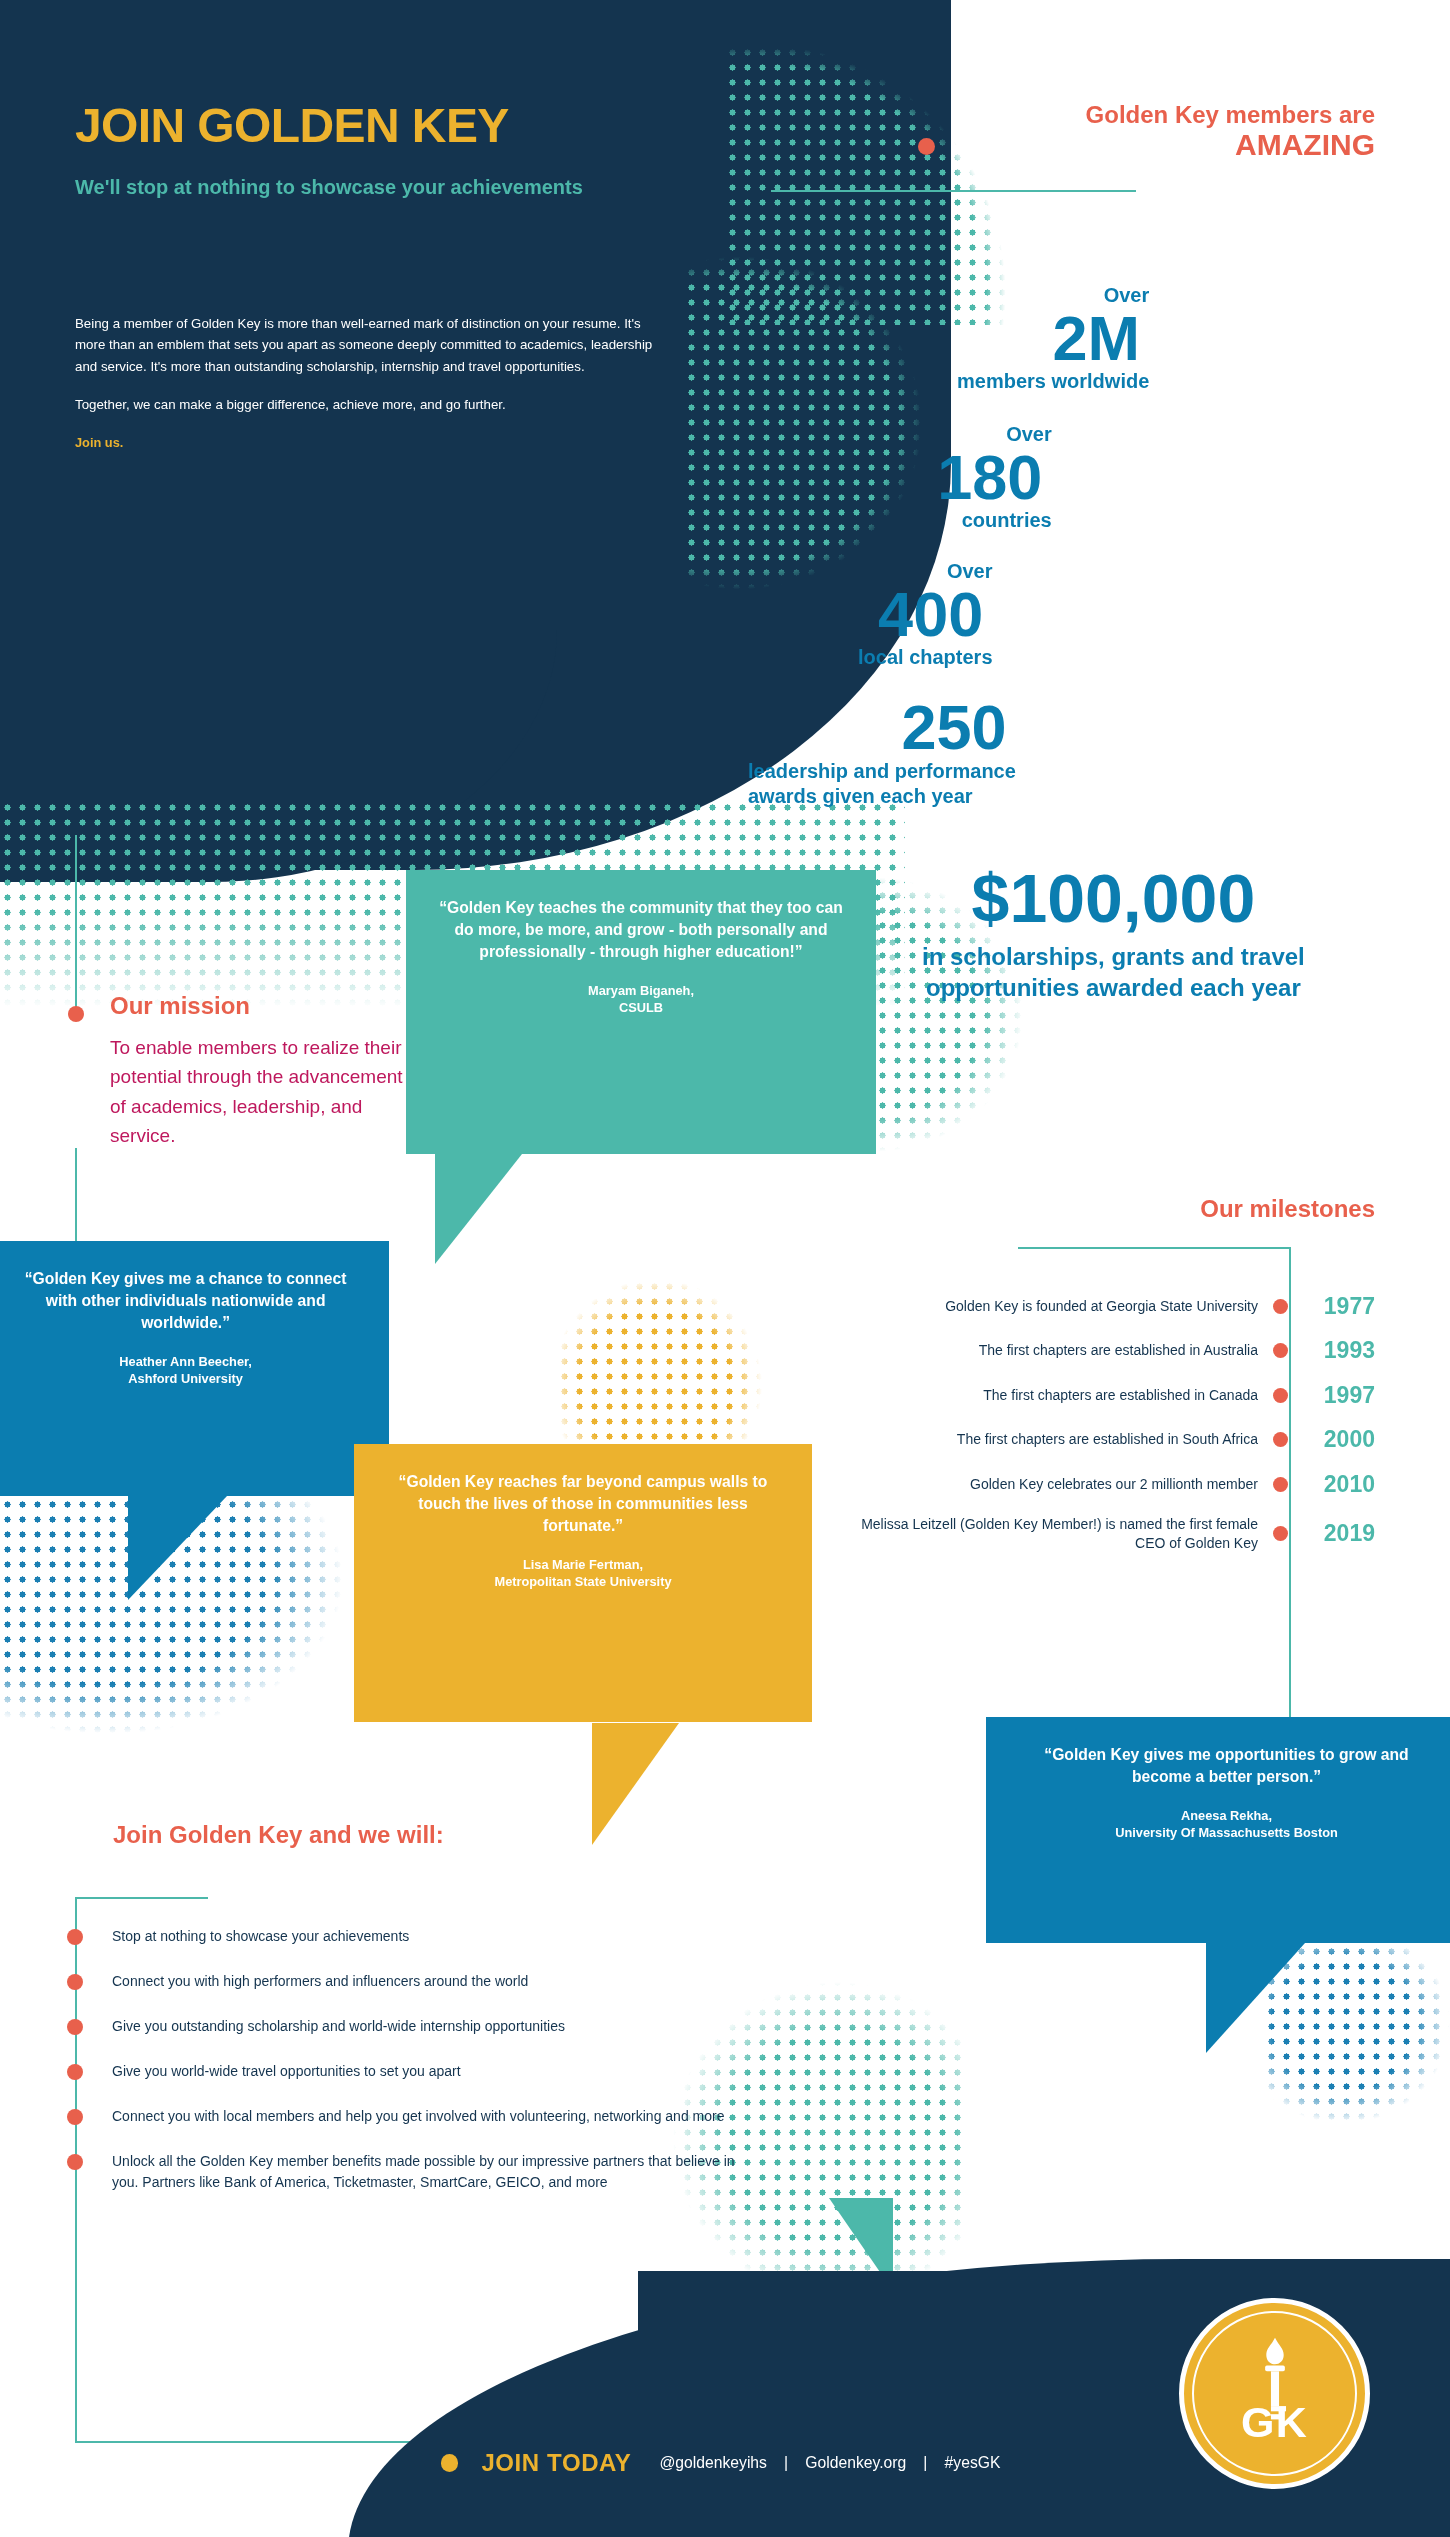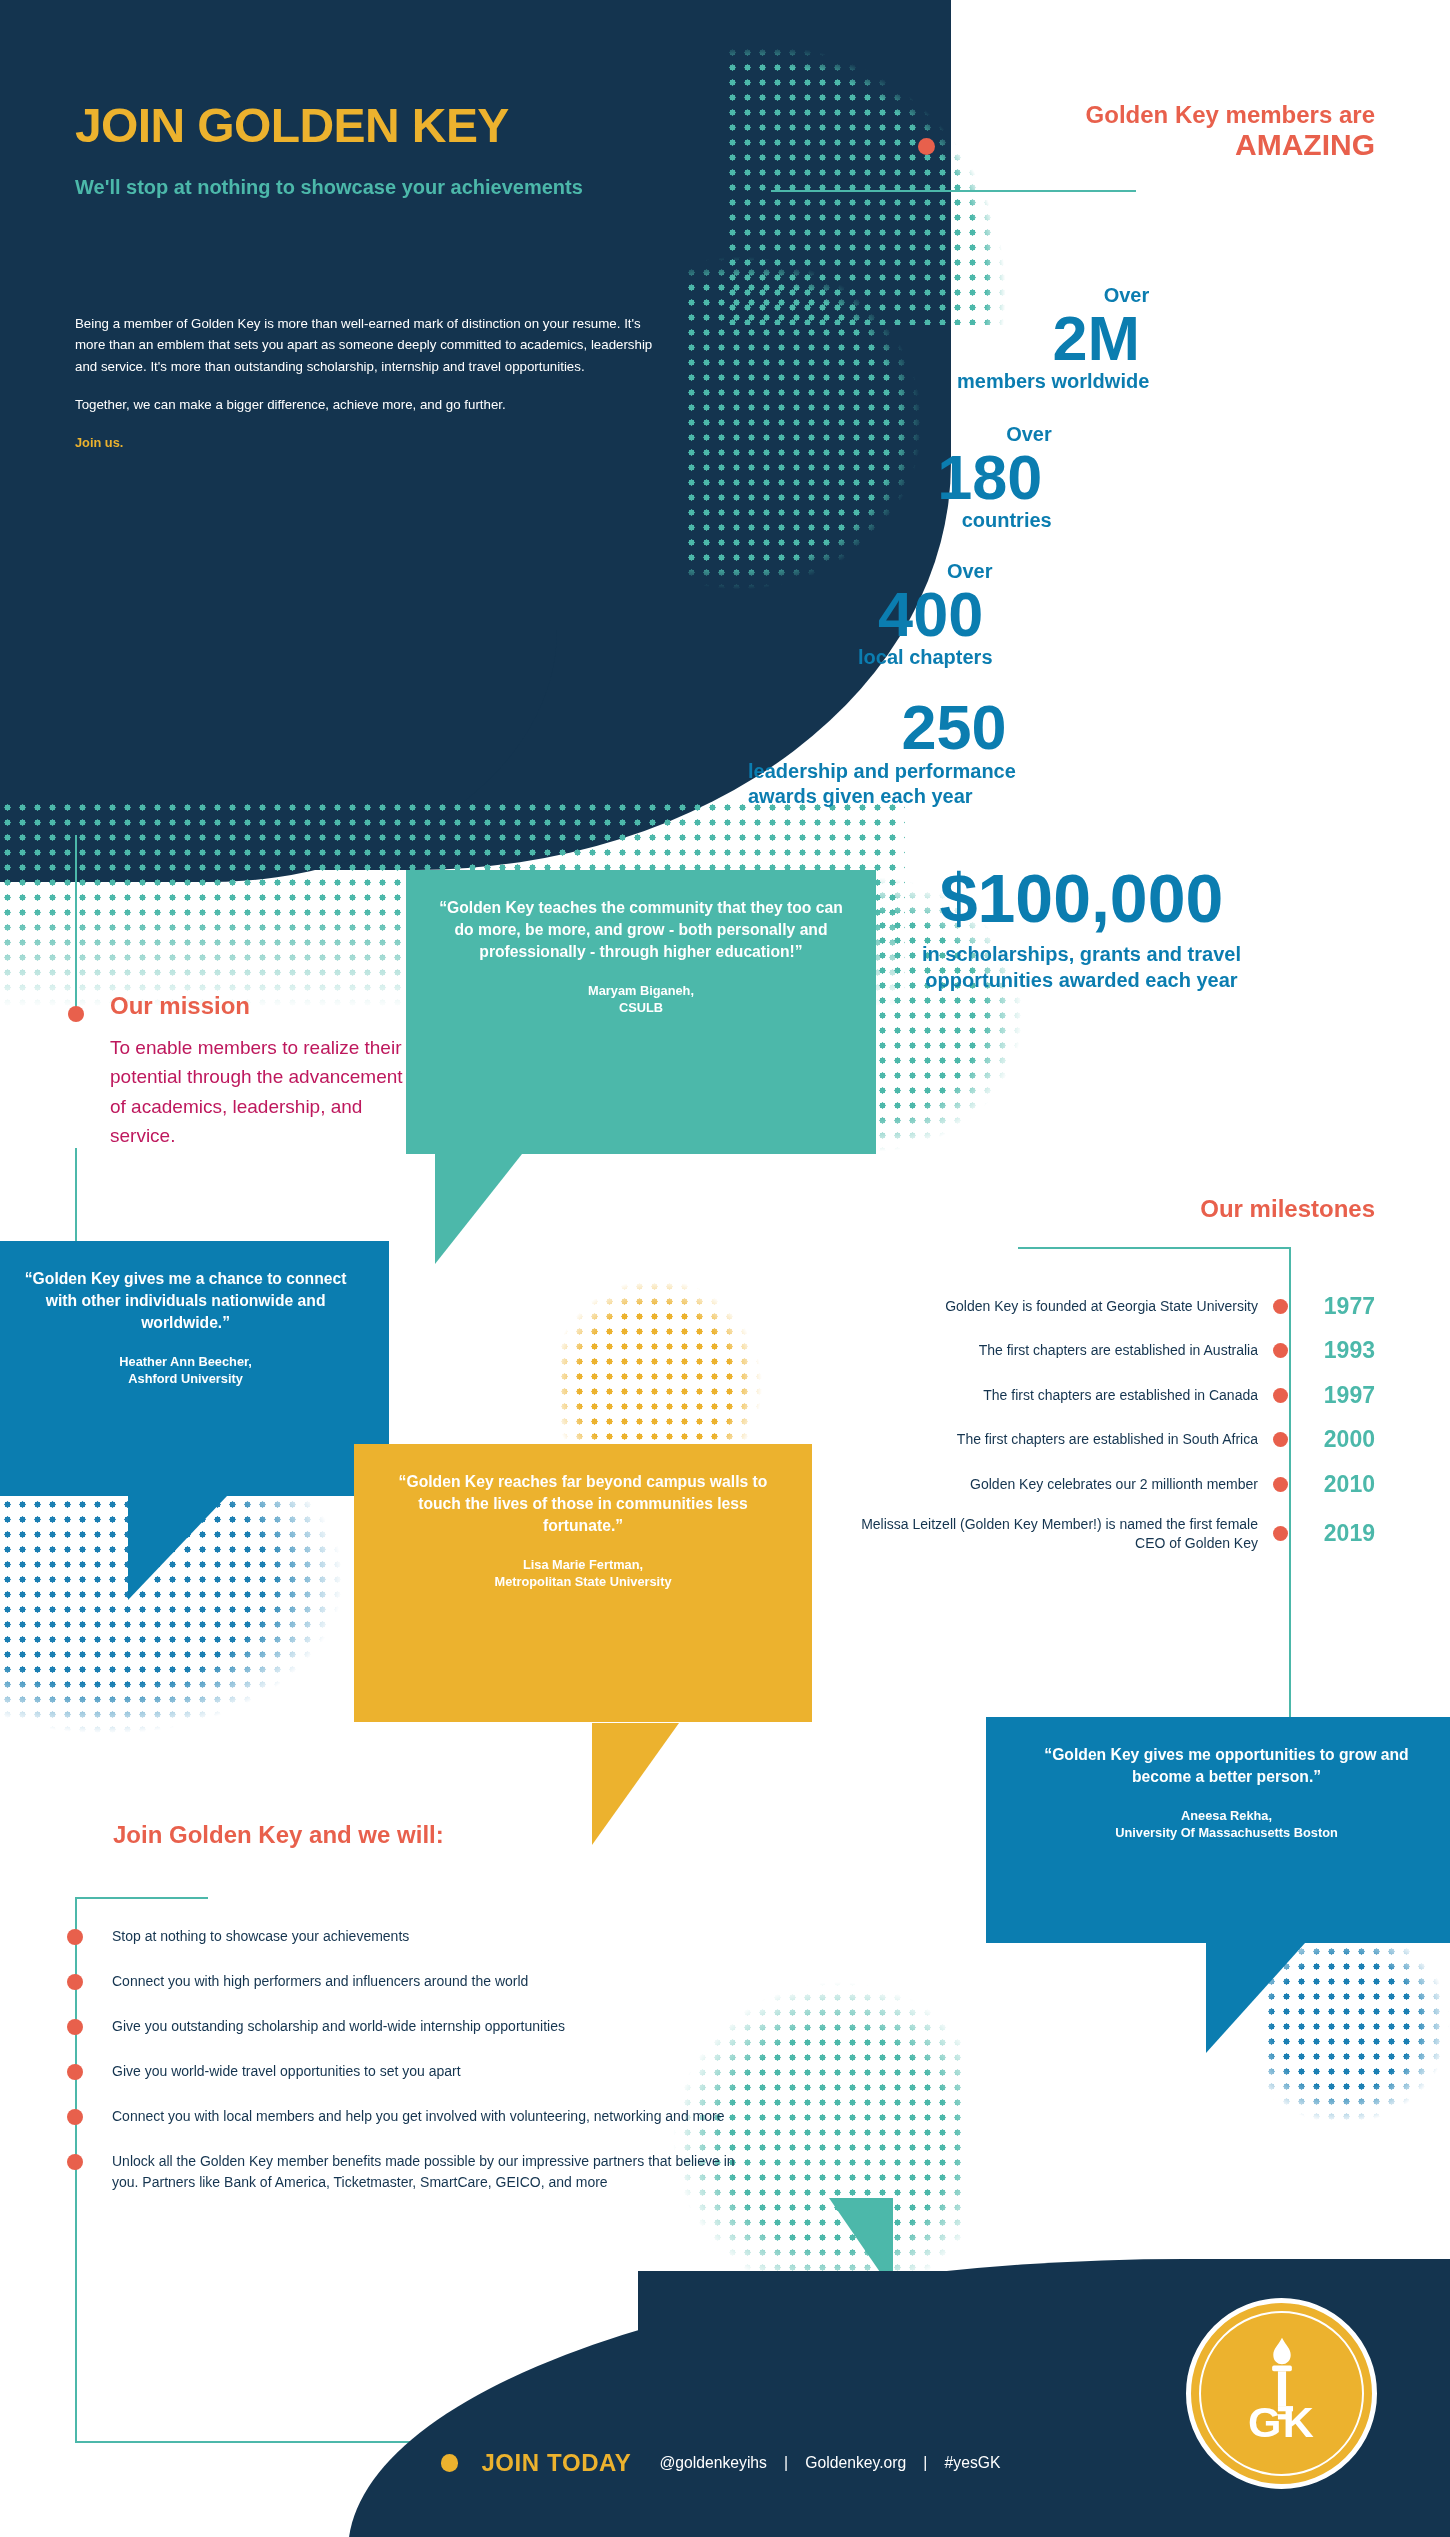--- a/index.html
+++ b/index.html
@@ -154,21 +154,21 @@
 
   .stat-money {
     position: absolute;
     left: 922px;
     top: 864px;
     color: #0b7db0;
     text-align: center;
     white-space: nowrap;
   }
   .stat-money .big { font-size: 68px; font-weight: bold; line-height: 1; }
-  .stat-money .sub { font-size: 20px; font-weight: bold; line-height: 1.3; margin-top: 9.3px; }
+  .stat-money .sub { font-size: 24px; font-weight: bold; line-height: 1.3; margin-top: 9.3px; }
 
   
   .mission {
     position: absolute;
     left: 110px;
     top: 992px;
     width: 302px;
   }
   .mission h3 {
     color: #e8604c;
@@ -452,21 +452,21 @@
   }
   .footer .links {
     color: #ffffff;
     font-size: 15.7px;
   }
   .footer .links .sep { color: #ffffff; margin: 0 12.8px; }
 
   
   .seal {
     position: absolute;
-    right: 73px;
+    right: 80px;
     bottom: 49px;
     width: 191px;
     height: 191px;
     border-radius: 50%;
     background: #ecb22e;
     border: 5.8px solid #ffffff;
     display: flex;
     align-items: center;
     justify-content: center;
   }

